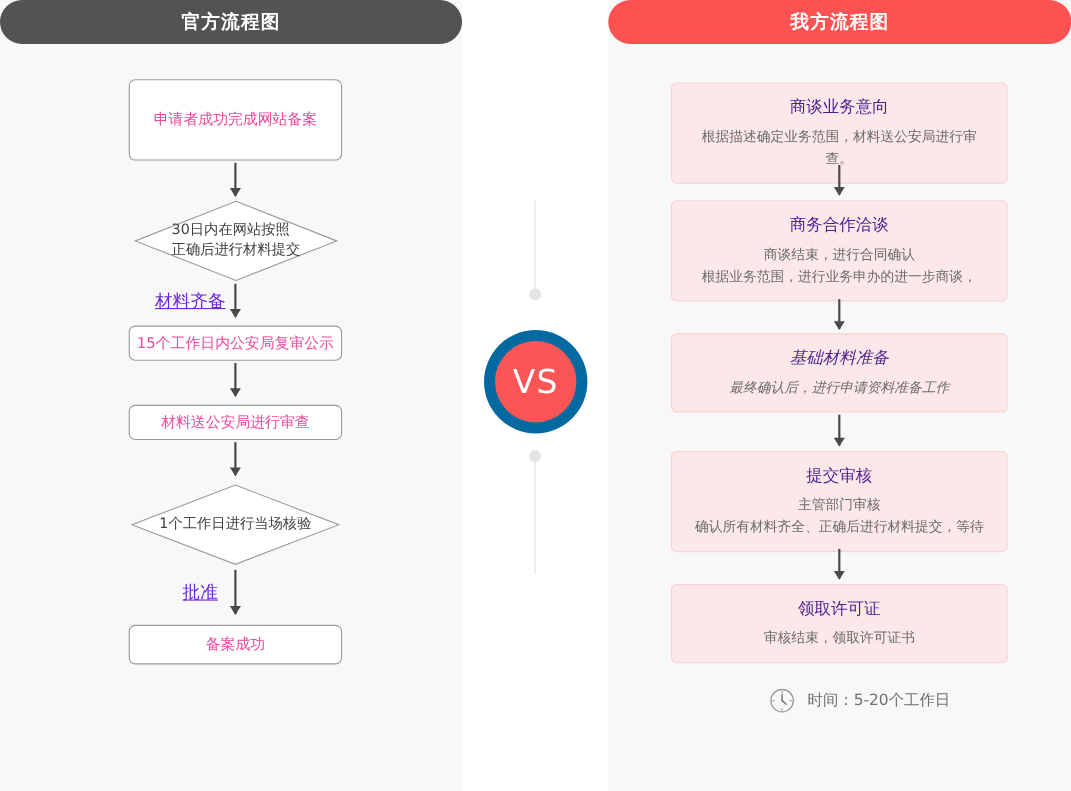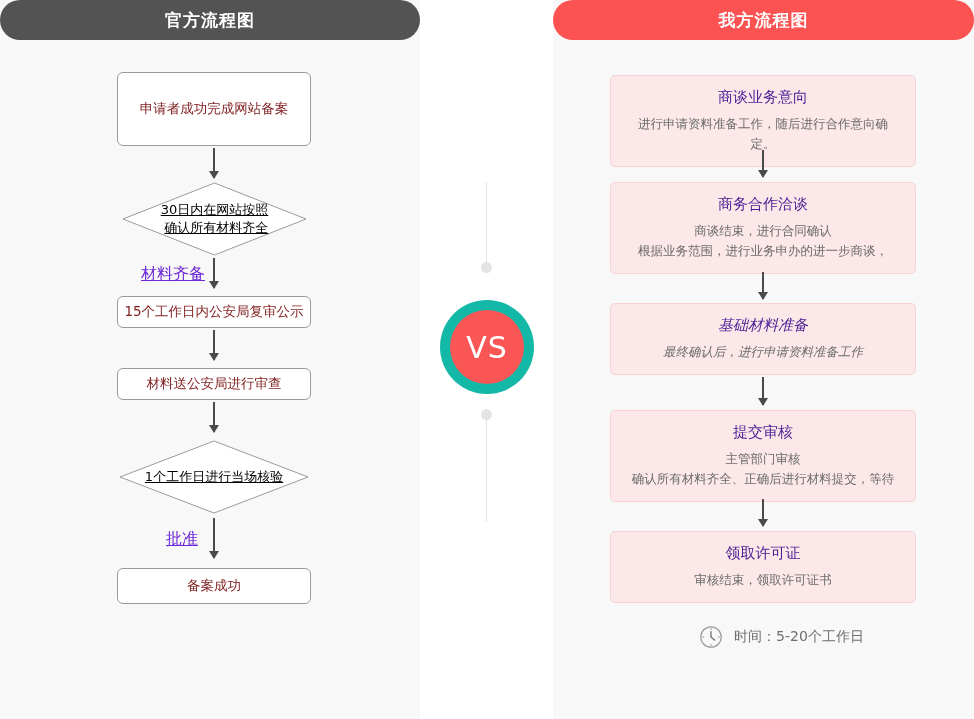--- a/index.html
+++ b/index.html
@@ -47,42 +47,41 @@
   }
 
   .node-box {
     position: absolute;
     left: 117px;
     width: 194px;
     box-sizing: border-box;
     border: 1px solid #9a9a9a;
     border-radius: 6px;
     background: #ffffff;
-    color: #7f1d1d;
+    color: #ec4899;
     font-size: 13.5px;
     text-align: center;
     display: flex;
     align-items: center;
     justify-content: center;
   }
   #node-1 { top: 32px;  height: 74px; }
   #node-3 { top: 256px; height: 32px; }
   #node-4 { top: 328px; height: 32px; }
   #node-6 { top: 528px; height: 36px; }
 
   .node-diamond {
     position: absolute;
-    color: #000000;
+    color: #404040;
     font-size: 13px;
-    text-align: right;
+    text-align: left;
     line-height: 1.35;
     display: flex;
     align-items: center;
     justify-content: center;
-    text-decoration: underline;
   }
   .node-diamond .dia-shape {
     position: absolute;
     left: 0; top: 0;
     width: 100%;
     height: 100%;
   }
   .node-diamond .dia-label {
     position: relative;
     z-index: 2;
@@ -153,21 +152,21 @@
   #vs-dot-top    { top: 262px; }
   #vs-dot-bottom { top: 409px; }
 
   #vs-badge-outer {
     position: absolute;
     left: 20px;
     top: 300px;
     width: 94px;
     height: 94px;
     border-radius: 50%;
-    background: #14b8a6;
+    background: #0369a1;
     display: flex;
     align-items: center;
     justify-content: center;
   }
   #vs-badge-inner {
     width: 74px;
     height: 74px;
     border-radius: 50%;
     background: #fb5656;
     display: flex;
@@ -264,21 +263,21 @@
     <div class="node-box" id="node-1">申请者成功完成网站备案</div>
 
     <div class="arrow-v" id="arrow-l1"></div>
 
     <div class="node-diamond" id="node-2">
       <svg class="dia-shape" viewBox="0 0 185 74" preserveAspectRatio="none">
         <polygon points="92.5,1 184,37 92.5,73 1,37" fill="#ffffff" stroke="#9a9a9a" stroke-width="1"></polygon>
       </svg>
       <div class="dia-label">
         <div>30日内在网站按照</div>
-        <div>确认所有材料齐全</div>
+        <div>正确后进行材料提交</div>
       </div>
     </div>
 
     <div class="edge-label" id="edge-label-1">材料齐备</div>
     <div class="arrow-v" id="arrow-l2"></div>
 
     <div class="node-box" id="node-3">15个工作日内公安局复审公示</div>
 
     <div class="arrow-v" id="arrow-l3"></div>
 
@@ -317,21 +316,21 @@
 
 <div class="panel" id="panel-right">
 
   <div class="panel-header" id="header-right">我方流程图</div>
 
   <div class="flow-right">
 
     <div class="card" id="card-1">
       <div class="card-title">商谈业务意向</div>
       <div class="card-desc">
-        <div>进行申请资料准备工作，随后进行合作意向确定。</div>
+        <div>根据描述确定业务范围，材料送公安局进行审查。</div>
       </div>
     </div>
 
     <div class="arrow-r" id="arrow-r1"></div>
 
     <div class="card" id="card-2">
       <div class="card-title">商务合作洽谈</div>
       <div class="card-desc">
         <div>商谈结束，进行合同确认</div>
         <div>根据业务范围，进行业务申办的进一步商谈，</div>

